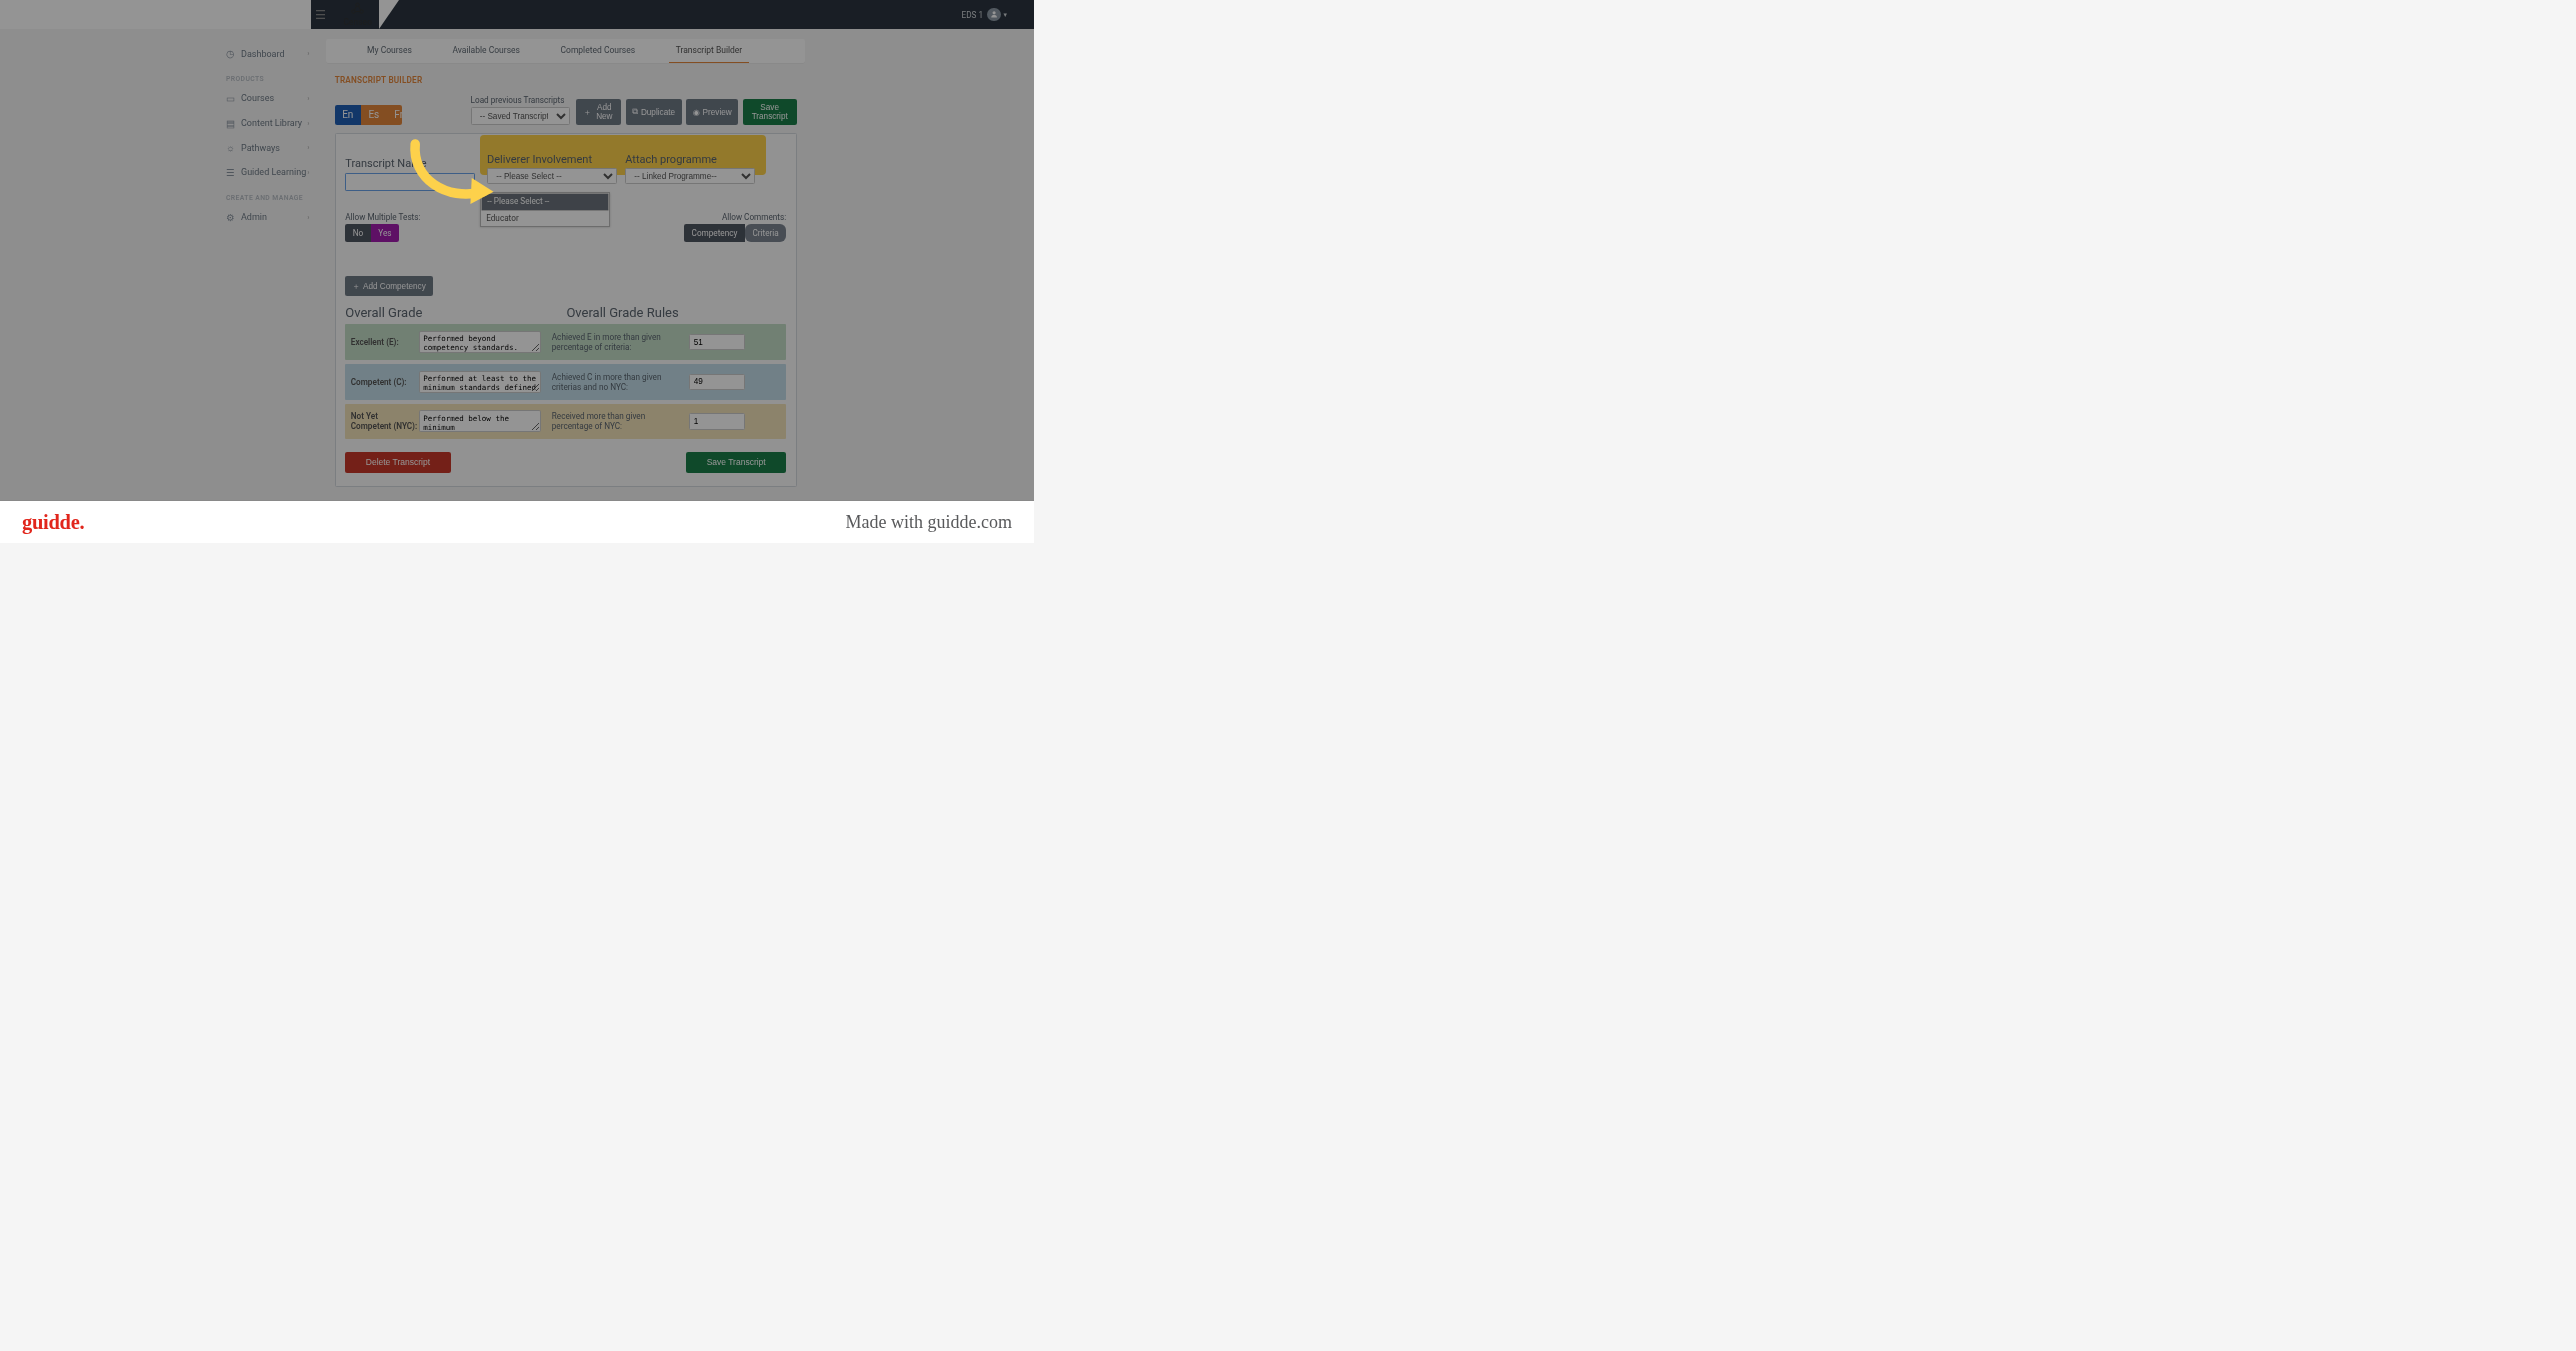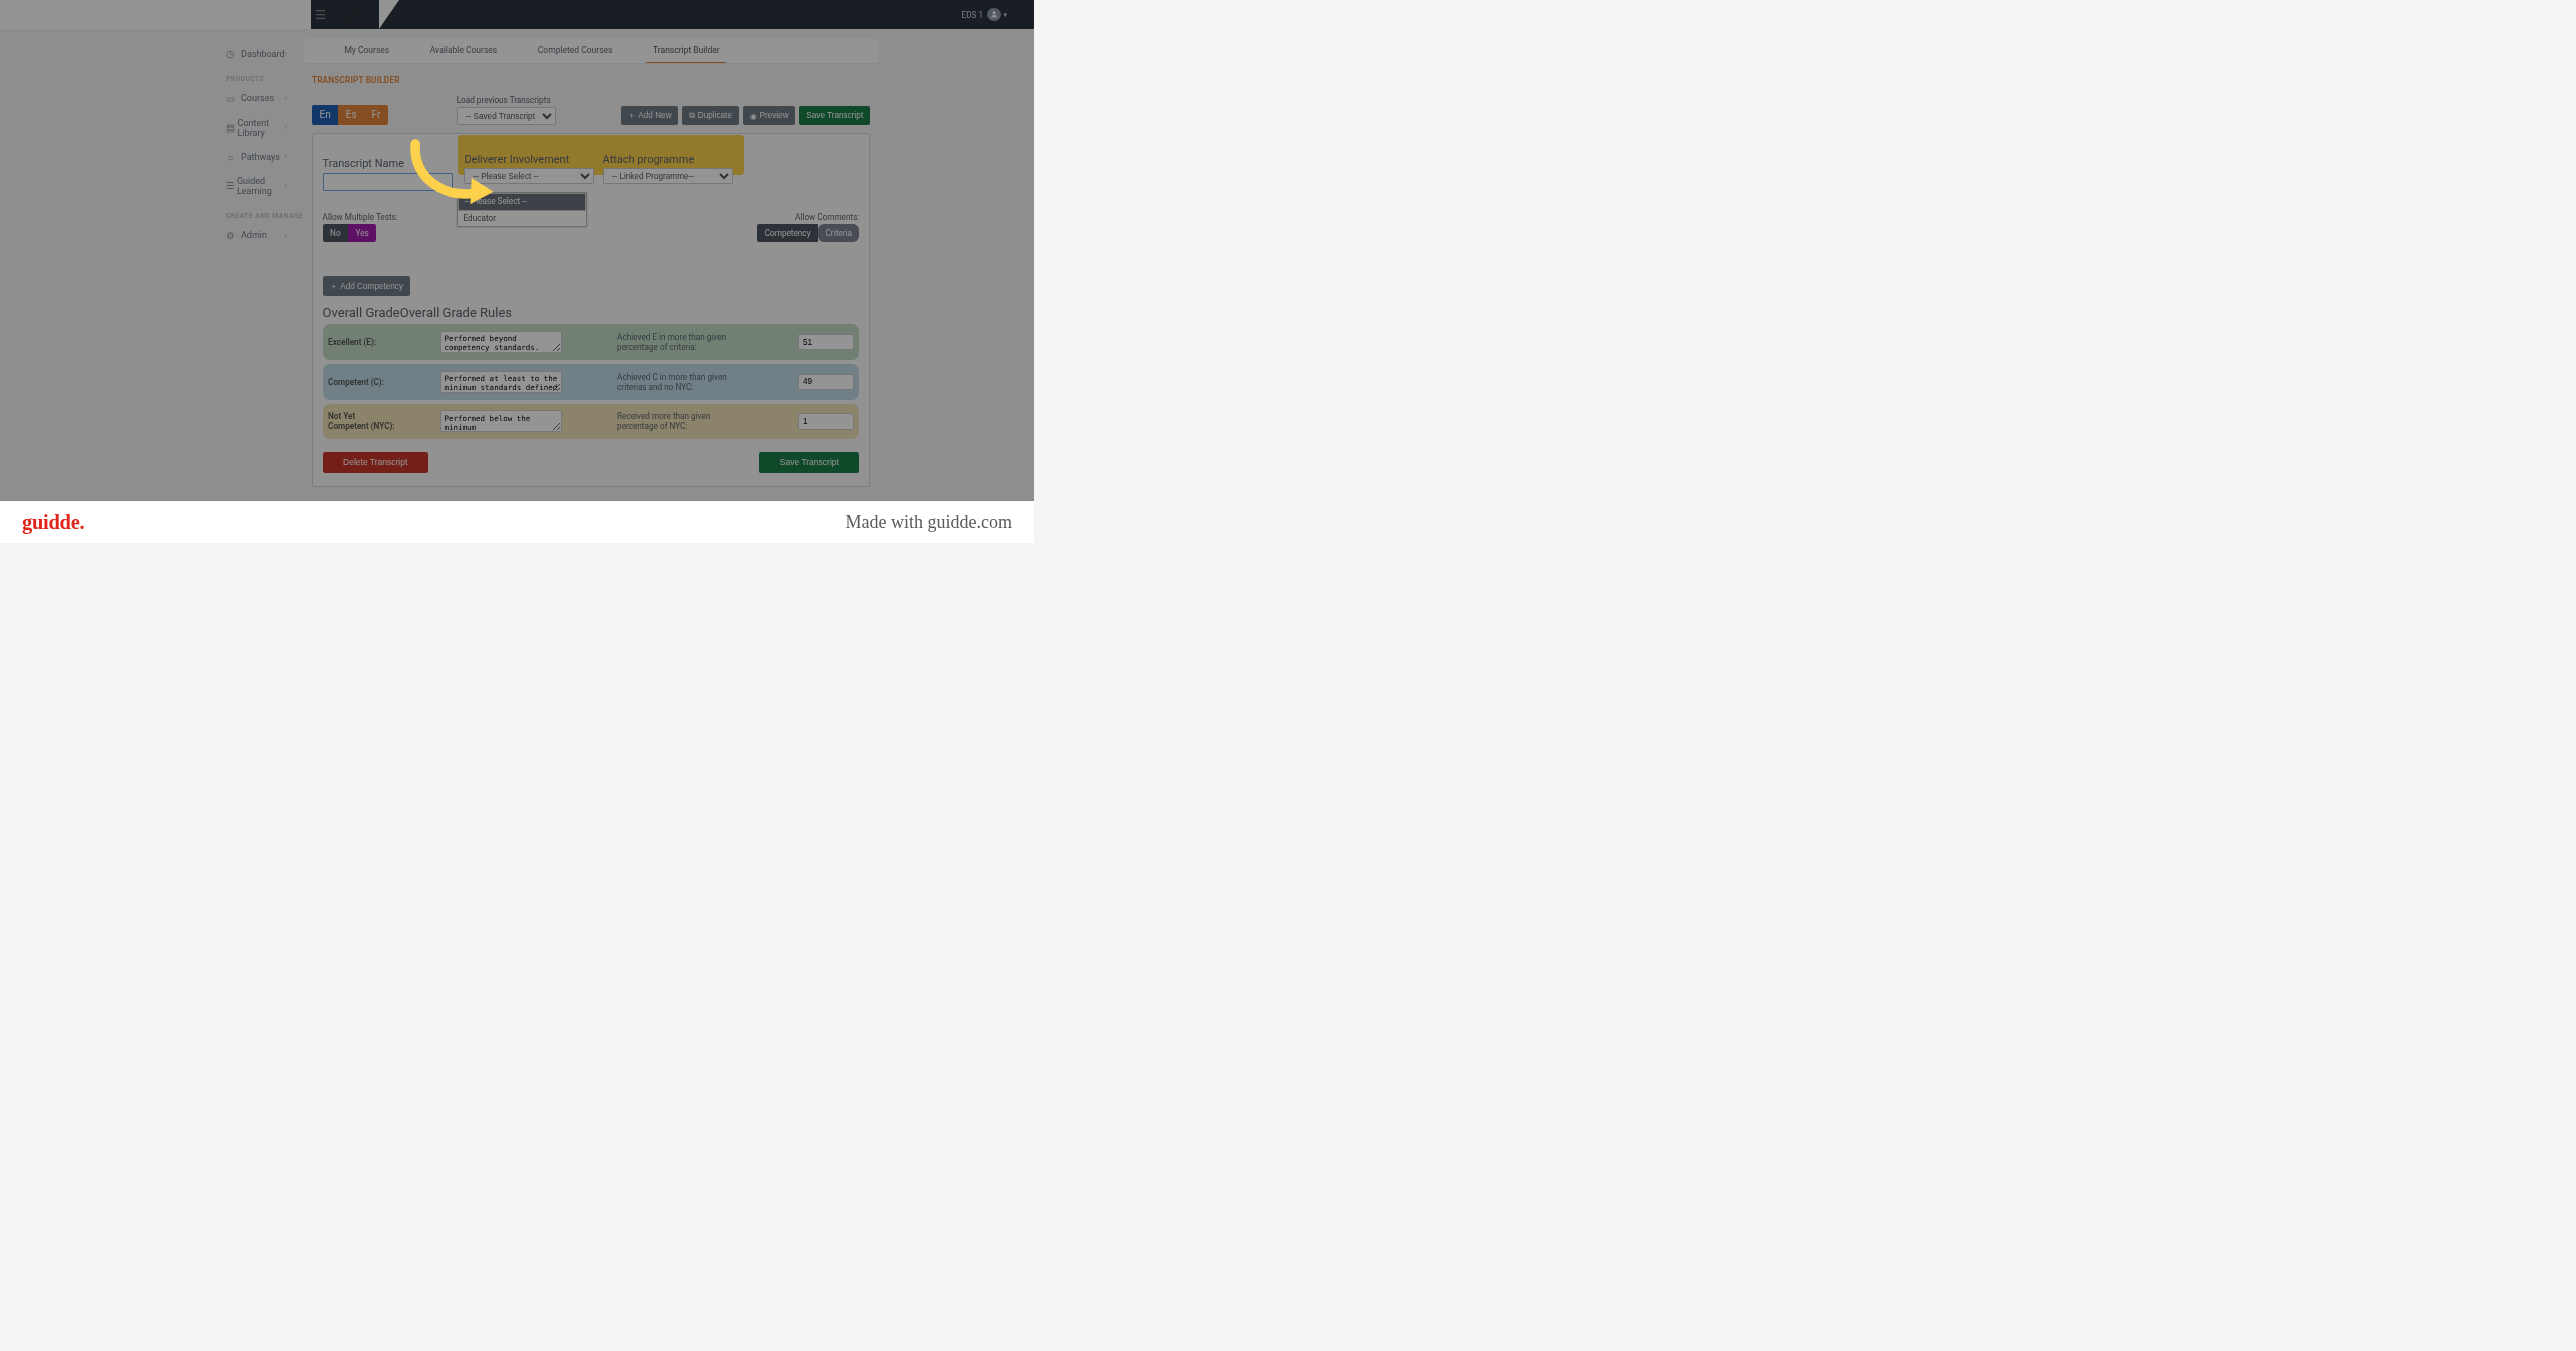--- a/index.html
+++ b/index.html
@@ -317,35 +317,35 @@
   .dropdown-open .opt.sel { background: #6b737c; color: #fff; }
 
   .btn-addcomp {
     margin-top: 34px;
     background: #6f7a86;
   }
 
   .section-heads {
     display:flex;
     margin-top: 9.6px;
+    gap: 144px;
   }
   .section-heads h3 {
     font-weight: 400;
     color: #5c6670;
     font-size: 13px;
   }
   .grade-rows { margin-top: 4.1px; }
   .gr {
     display: flex;
     align-items: center;
     padding: 6.8px 5.5px;
-    border-radius: 7px;
+    border-radius: 1px;
     margin-bottom: 4.1px;
     font-size: 8.2px;
-    gap: 44px;
   }
   .gr .gl { width: 68px; font-weight: 600;}
   .gr textarea {
     width: 122px;
     height: 22px;
     font-size: 7.5px;
     border: 0.7px solid #ccc;
     border-radius: 1.4px;
     padding: 2.1px 3.4px;
     resize: vertical;

